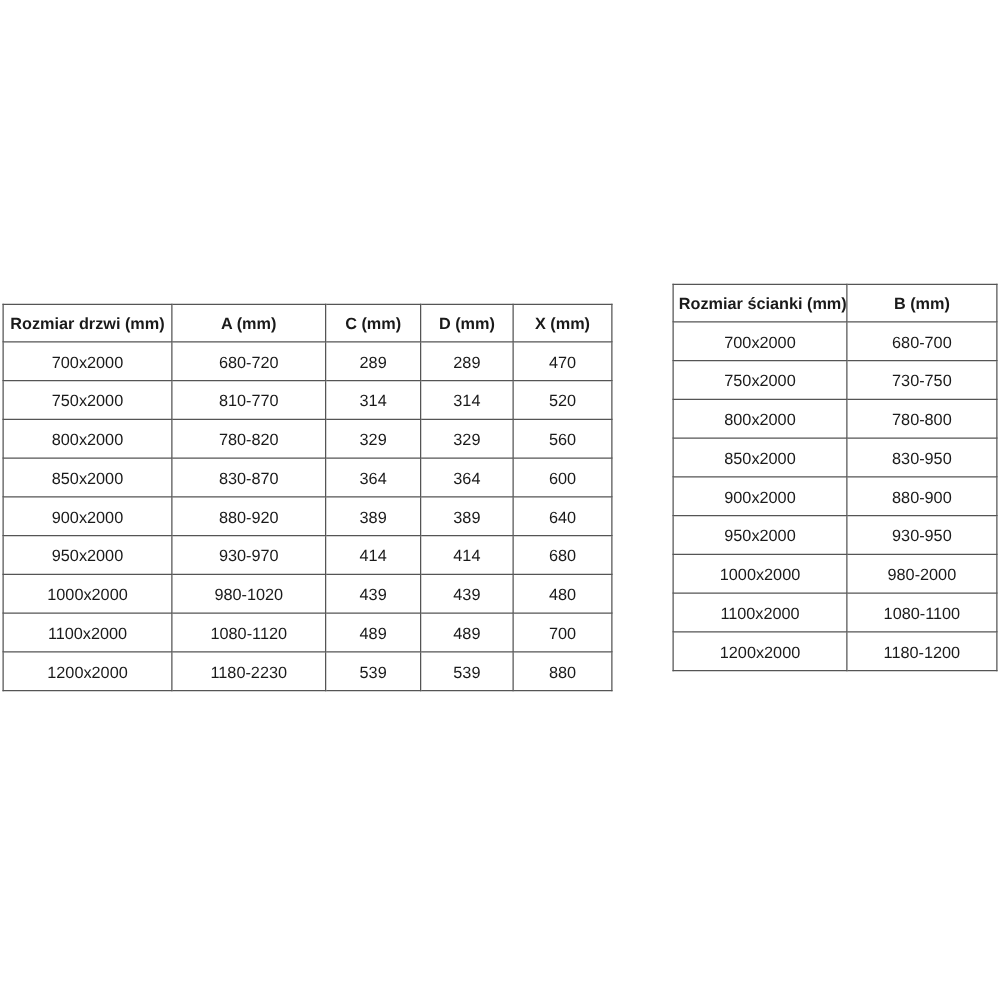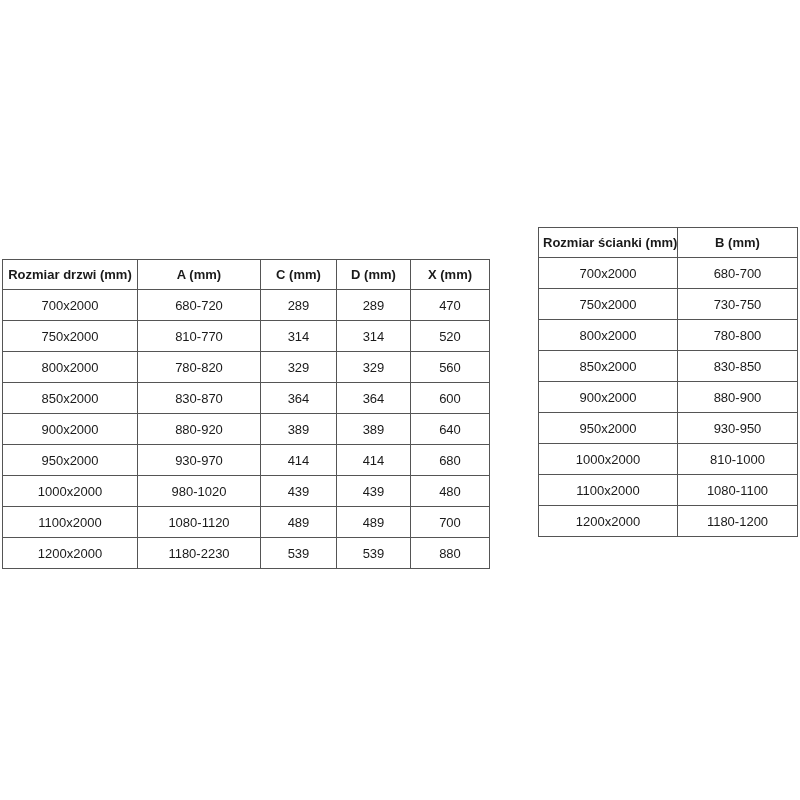--- a/index.html
+++ b/index.html
@@ -13,21 +13,21 @@
     position: relative;
     font-family: "Liberation Sans", sans-serif;
     color: #1a1a1a;
   }
   .spec-table {
     position: absolute;
     border-collapse: collapse;
     table-layout: fixed;
     background: #ffffff;
   }
-  #doors-table { left: 2px; top: 243px; width: 487px; margin-top: 16px; }
+  #doors-table { left: 2px; top: 243px; width: 487px; }
   #wall-table  { left: 538px; top: 227px; width: 259px; }
 
   .spec-table th, .spec-table td {
     border: 1px solid #555555;
     text-align: center;
     vertical-align: middle;
     padding: 0 4px;
     font-size: 13px;
     overflow: hidden;
     white-space: nowrap;
@@ -147,33 +147,33 @@
       <tr>
         <td>750x2000</td>
         <td>730-750</td>
       </tr>
       <tr>
         <td>800x2000</td>
         <td>780-800</td>
       </tr>
       <tr>
         <td>850x2000</td>
-        <td>830-850</td>
+        <td>830-950</td>
       </tr>
       <tr>
         <td>900x2000</td>
         <td>880-900</td>
       </tr>
       <tr>
         <td>950x2000</td>
         <td>930-950</td>
       </tr>
       <tr>
         <td>1000x2000</td>
-        <td>810-1000</td>
+        <td>980-2000</td>
       </tr>
       <tr>
         <td>1100x2000</td>
         <td>1080-1100</td>
       </tr>
       <tr>
         <td>1200x2000</td>
         <td>1180-1200</td>
       </tr>
     </tbody>

